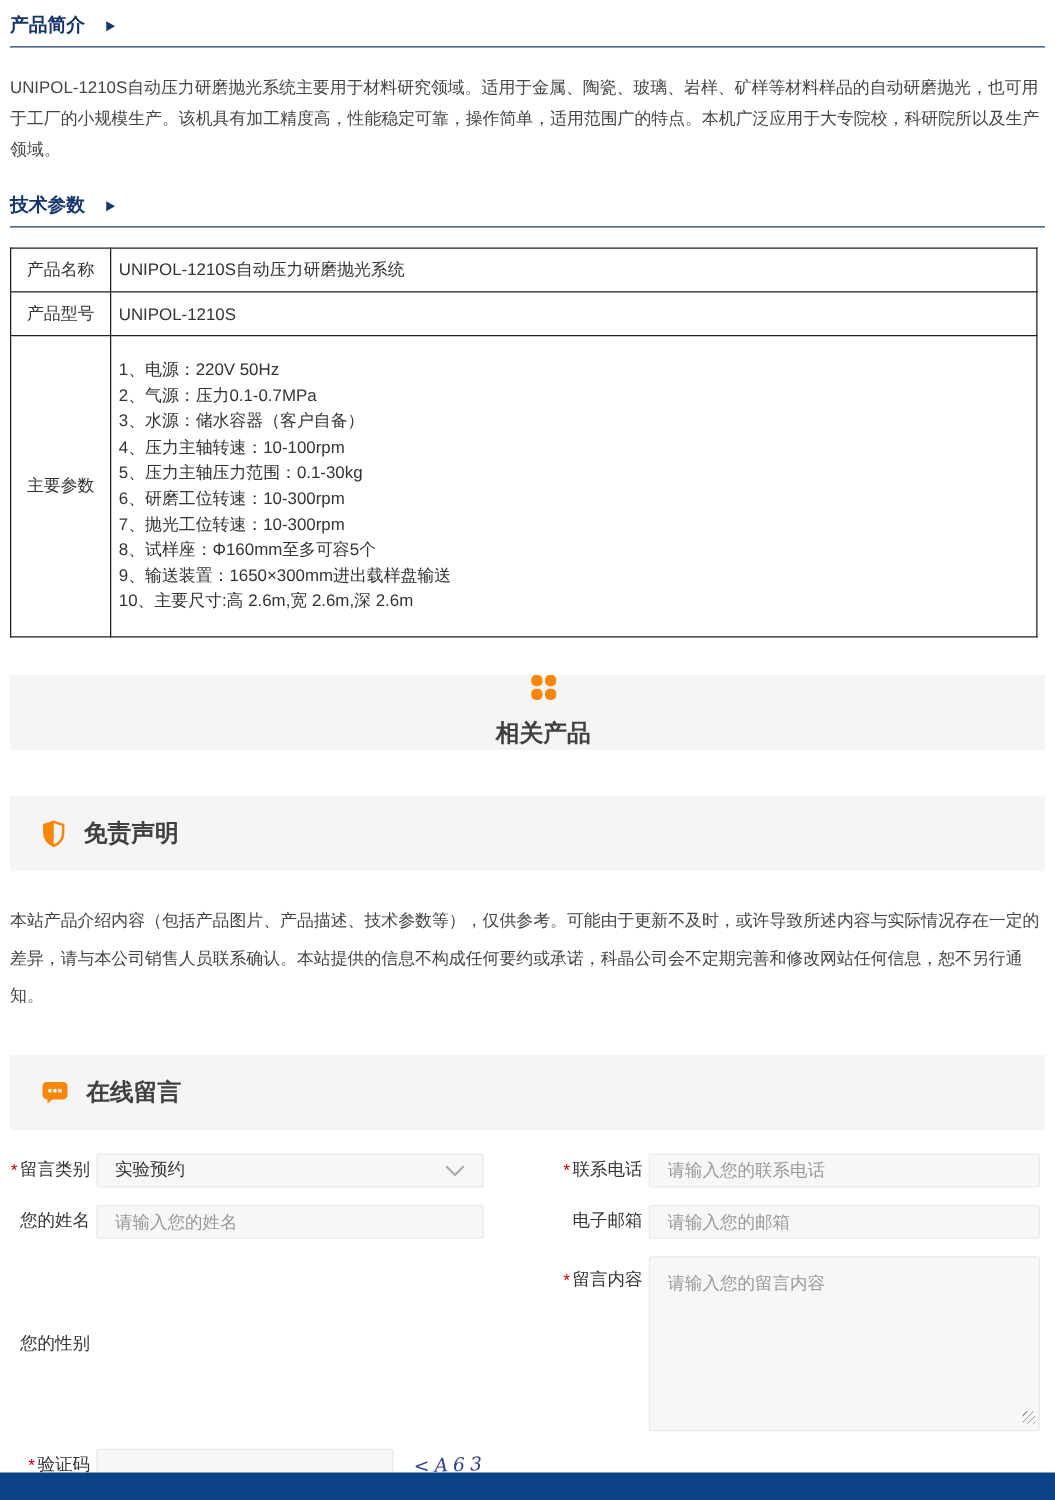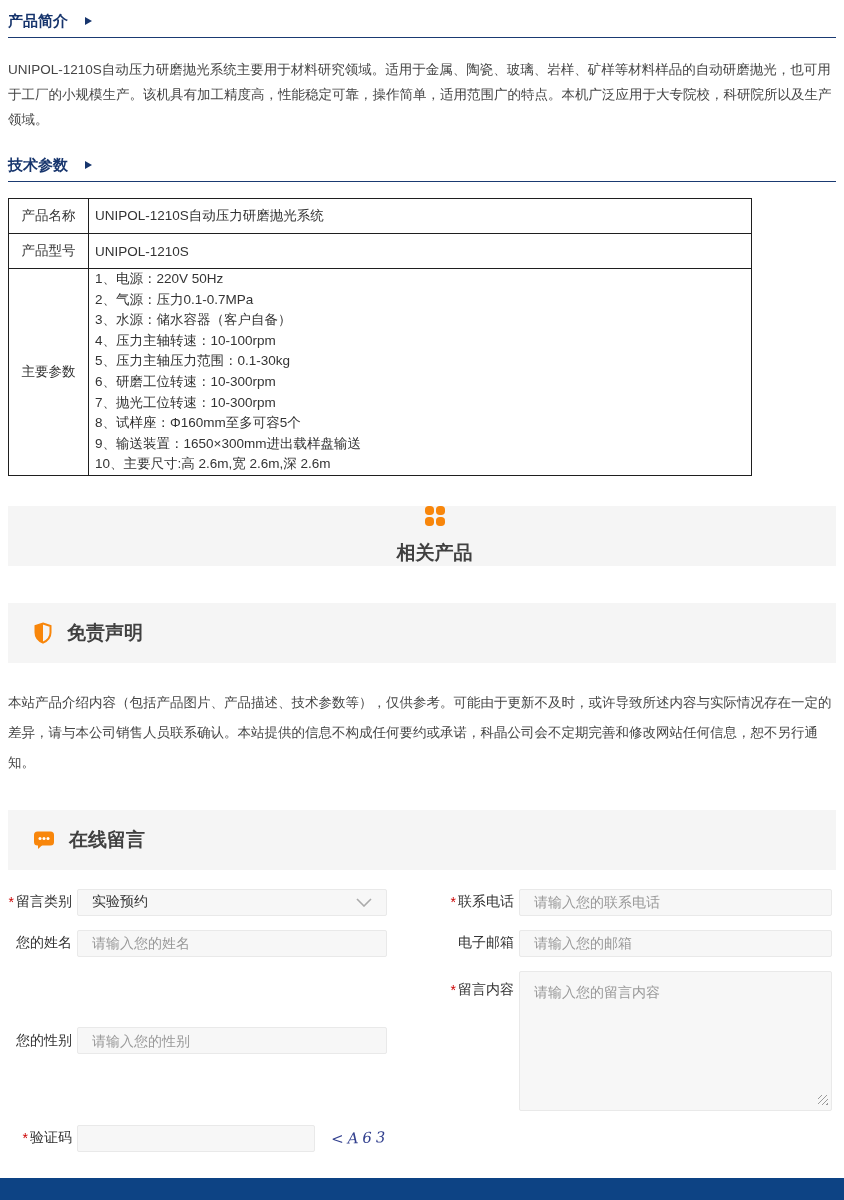--- a/index.html
+++ b/index.html
@@ -16,26 +16,26 @@
     font-size:15px; font-weight:bold; color:#17356d; line-height:16px; }
   .tri { width:0; height:0; border-left:7px solid #17356d;
     border-top:4.5px solid transparent; border-bottom:4.5px solid transparent; }
   .rule { margin-top:7px; height:0; border-bottom:1px solid #1a3a72; }
 
   .intro-body { margin-top:19px; font-size:13.5px; line-height:25px; color:#454545; }
 
   .specs-head { margin-top:24px; }
 
   
-  table.specs { margin-top:16px; width:744px; border-collapse:collapse; table-layout:fixed; }
+  table.specs { margin-top:16px; width:822px; border-collapse:collapse; table-layout:fixed; }
   table.specs td { border:1px solid #1f1f1f; font-size:13.5px; color:#333; vertical-align:middle; }
   td.lbl { width:80px; text-align:center; }
   td.val { padding:0 6px; }
   tr.r1 td, tr.r2 td { height:35px; }
-  td.params { padding:0 6px; }
+  td.params { padding:17px 6px; }
   .param-line { line-height:20.6px; white-space:nowrap; }
 
   
   .banner { height:60px; background:#f5f5f5; display:flex; align-items:center;
     gap:14px; padding-left:25px; }
   .banner .bt { font-size:19px; font-weight:bold; color:#404040; }
   .banner.related { margin-top:30px;flex-direction:column; }
   .banner.disclaimer { margin-top:37px; }
   .banner.message { margin-top:32px; }
 
@@ -208,21 +208,20 @@
       <span class="lab">
           <span>电子邮箱</span>
         </span>
       <input class="ctl" type="text" placeholder="请输入您的邮箱" style="">
     </div>
 
     <div class="field">
       <span class="lab">
           <span>您的性别</span>
         </span>
-      <input class="ctl" type="text" placeholder="请输入您的性别" style="">
     </div>
 
     <div class="field top">
       <span class="lab">
           <span class="req">*</span>
           <span>留言内容</span>
         </span>
       <div class="ta-wrap">
         <textarea class="ctl" placeholder="请输入您的留言内容" style=""></textarea>
         <span class="resize-handle"></span>

